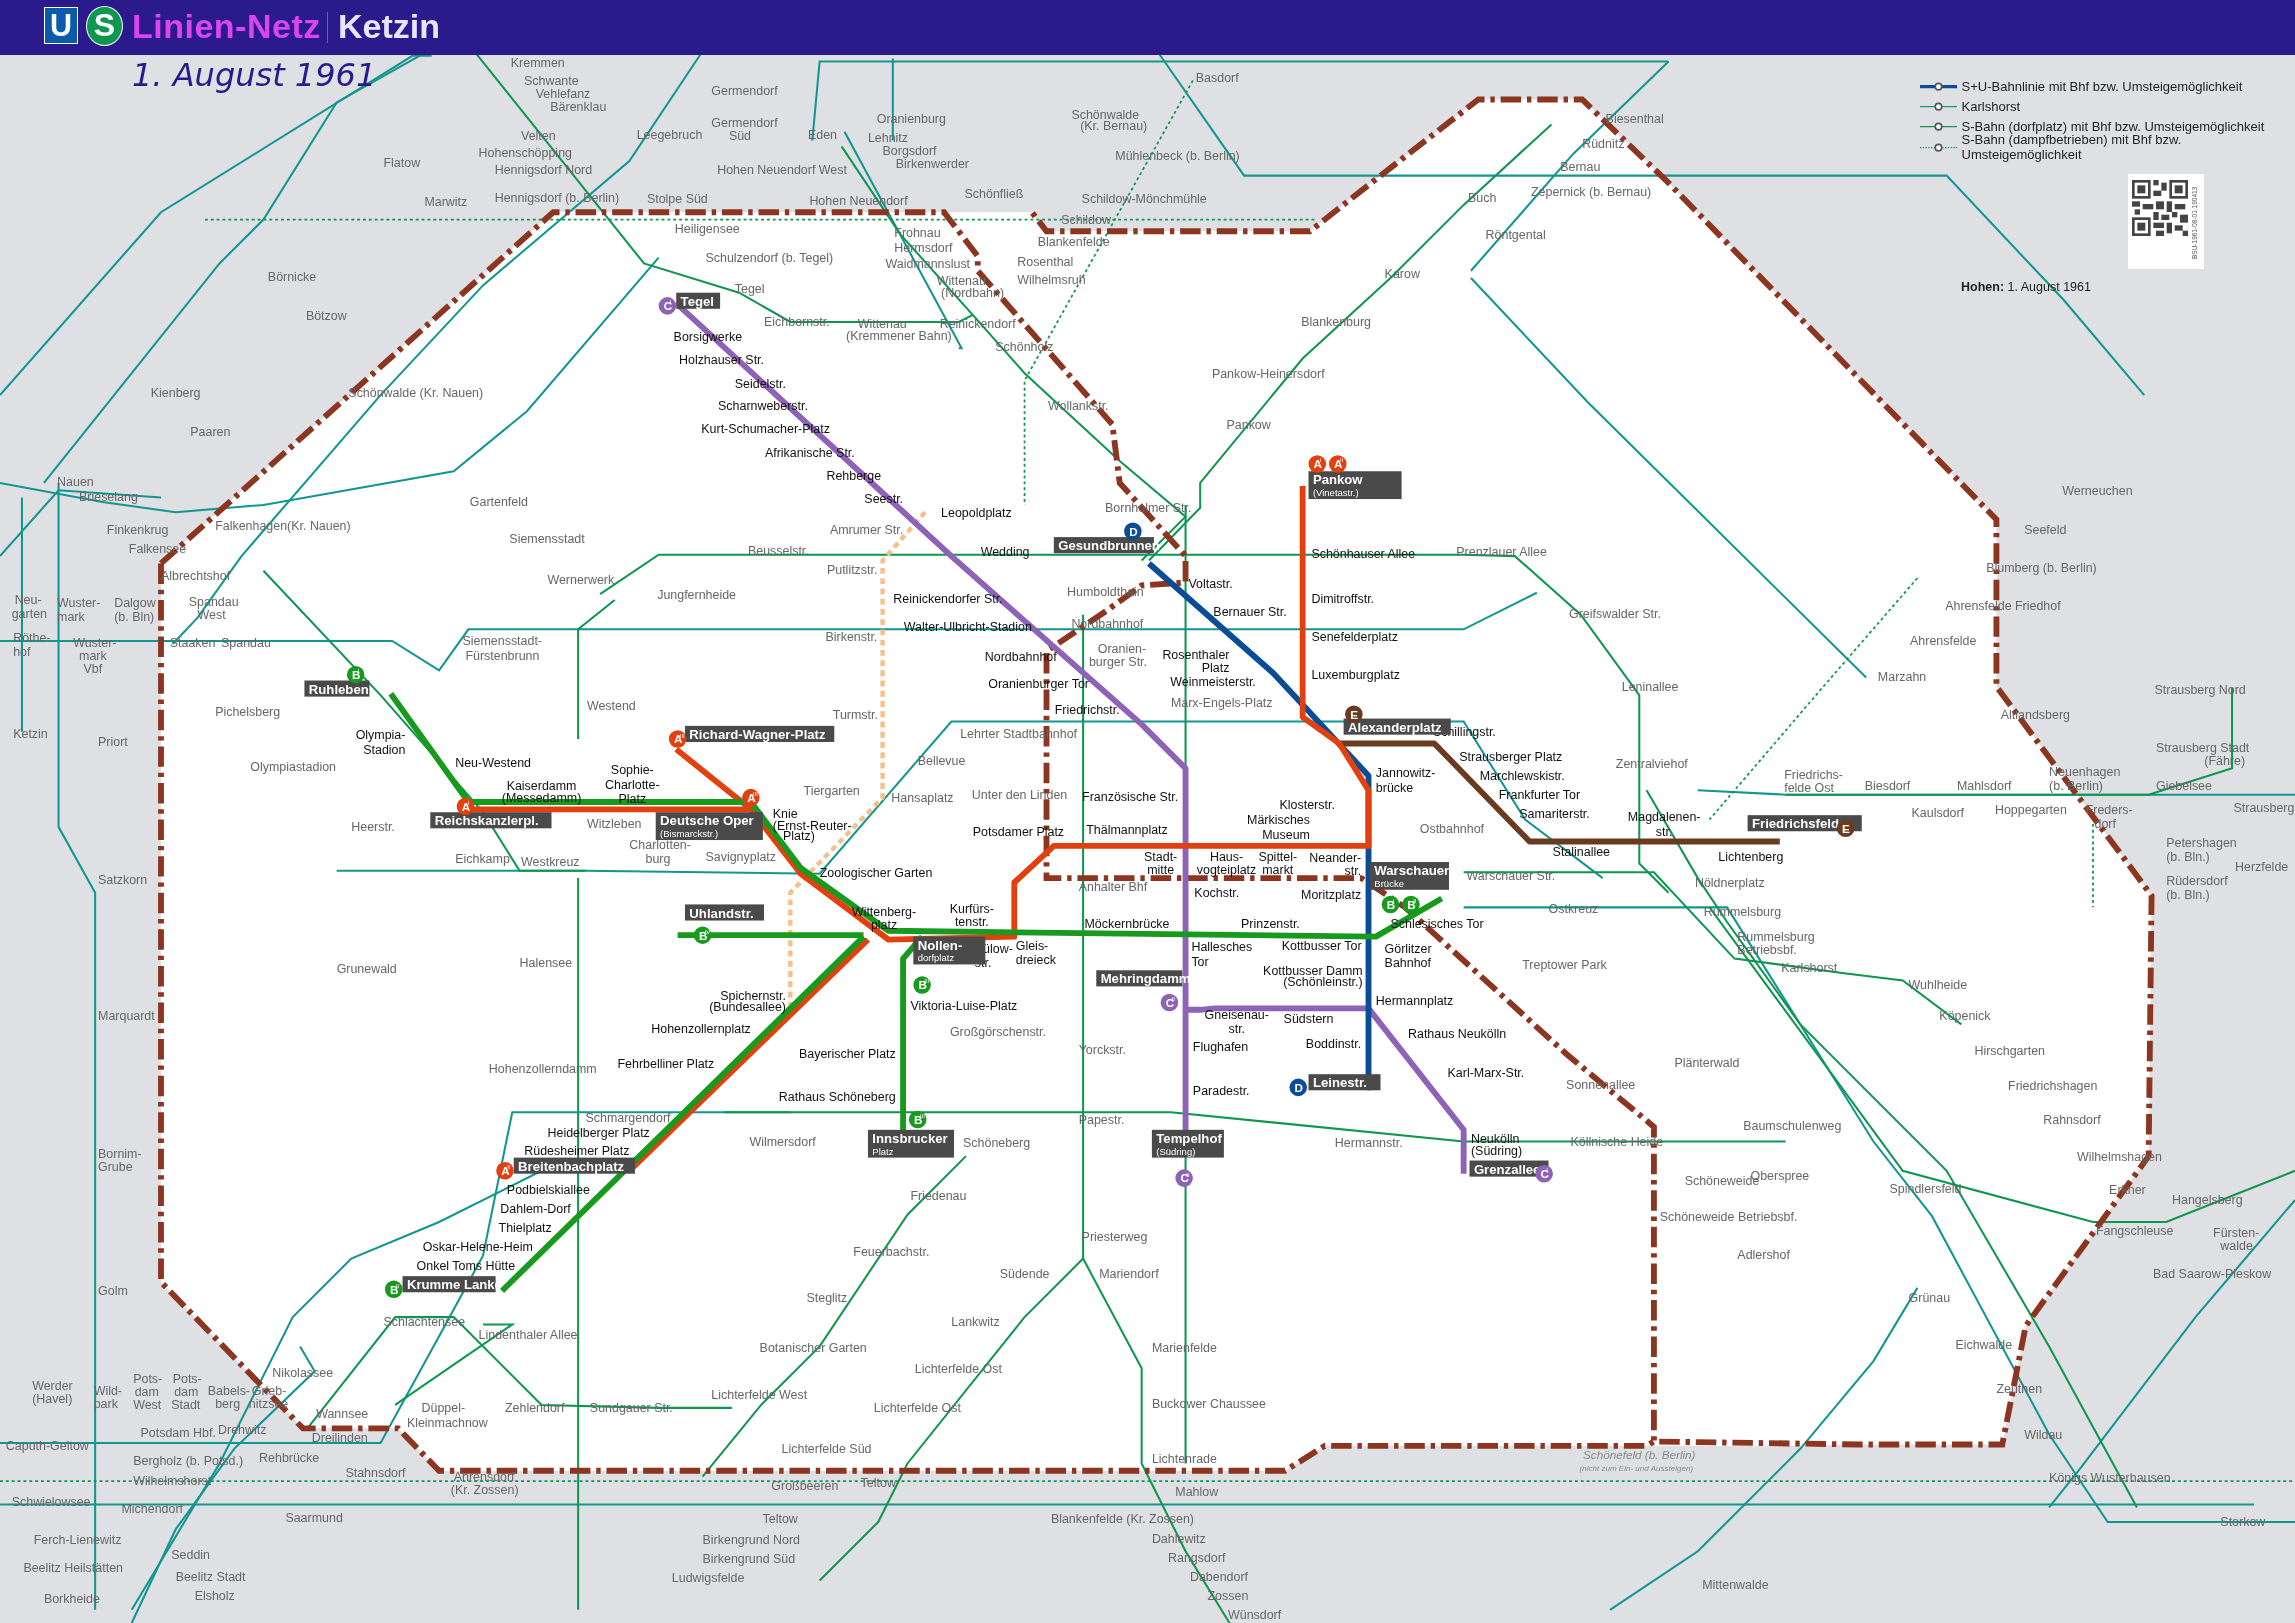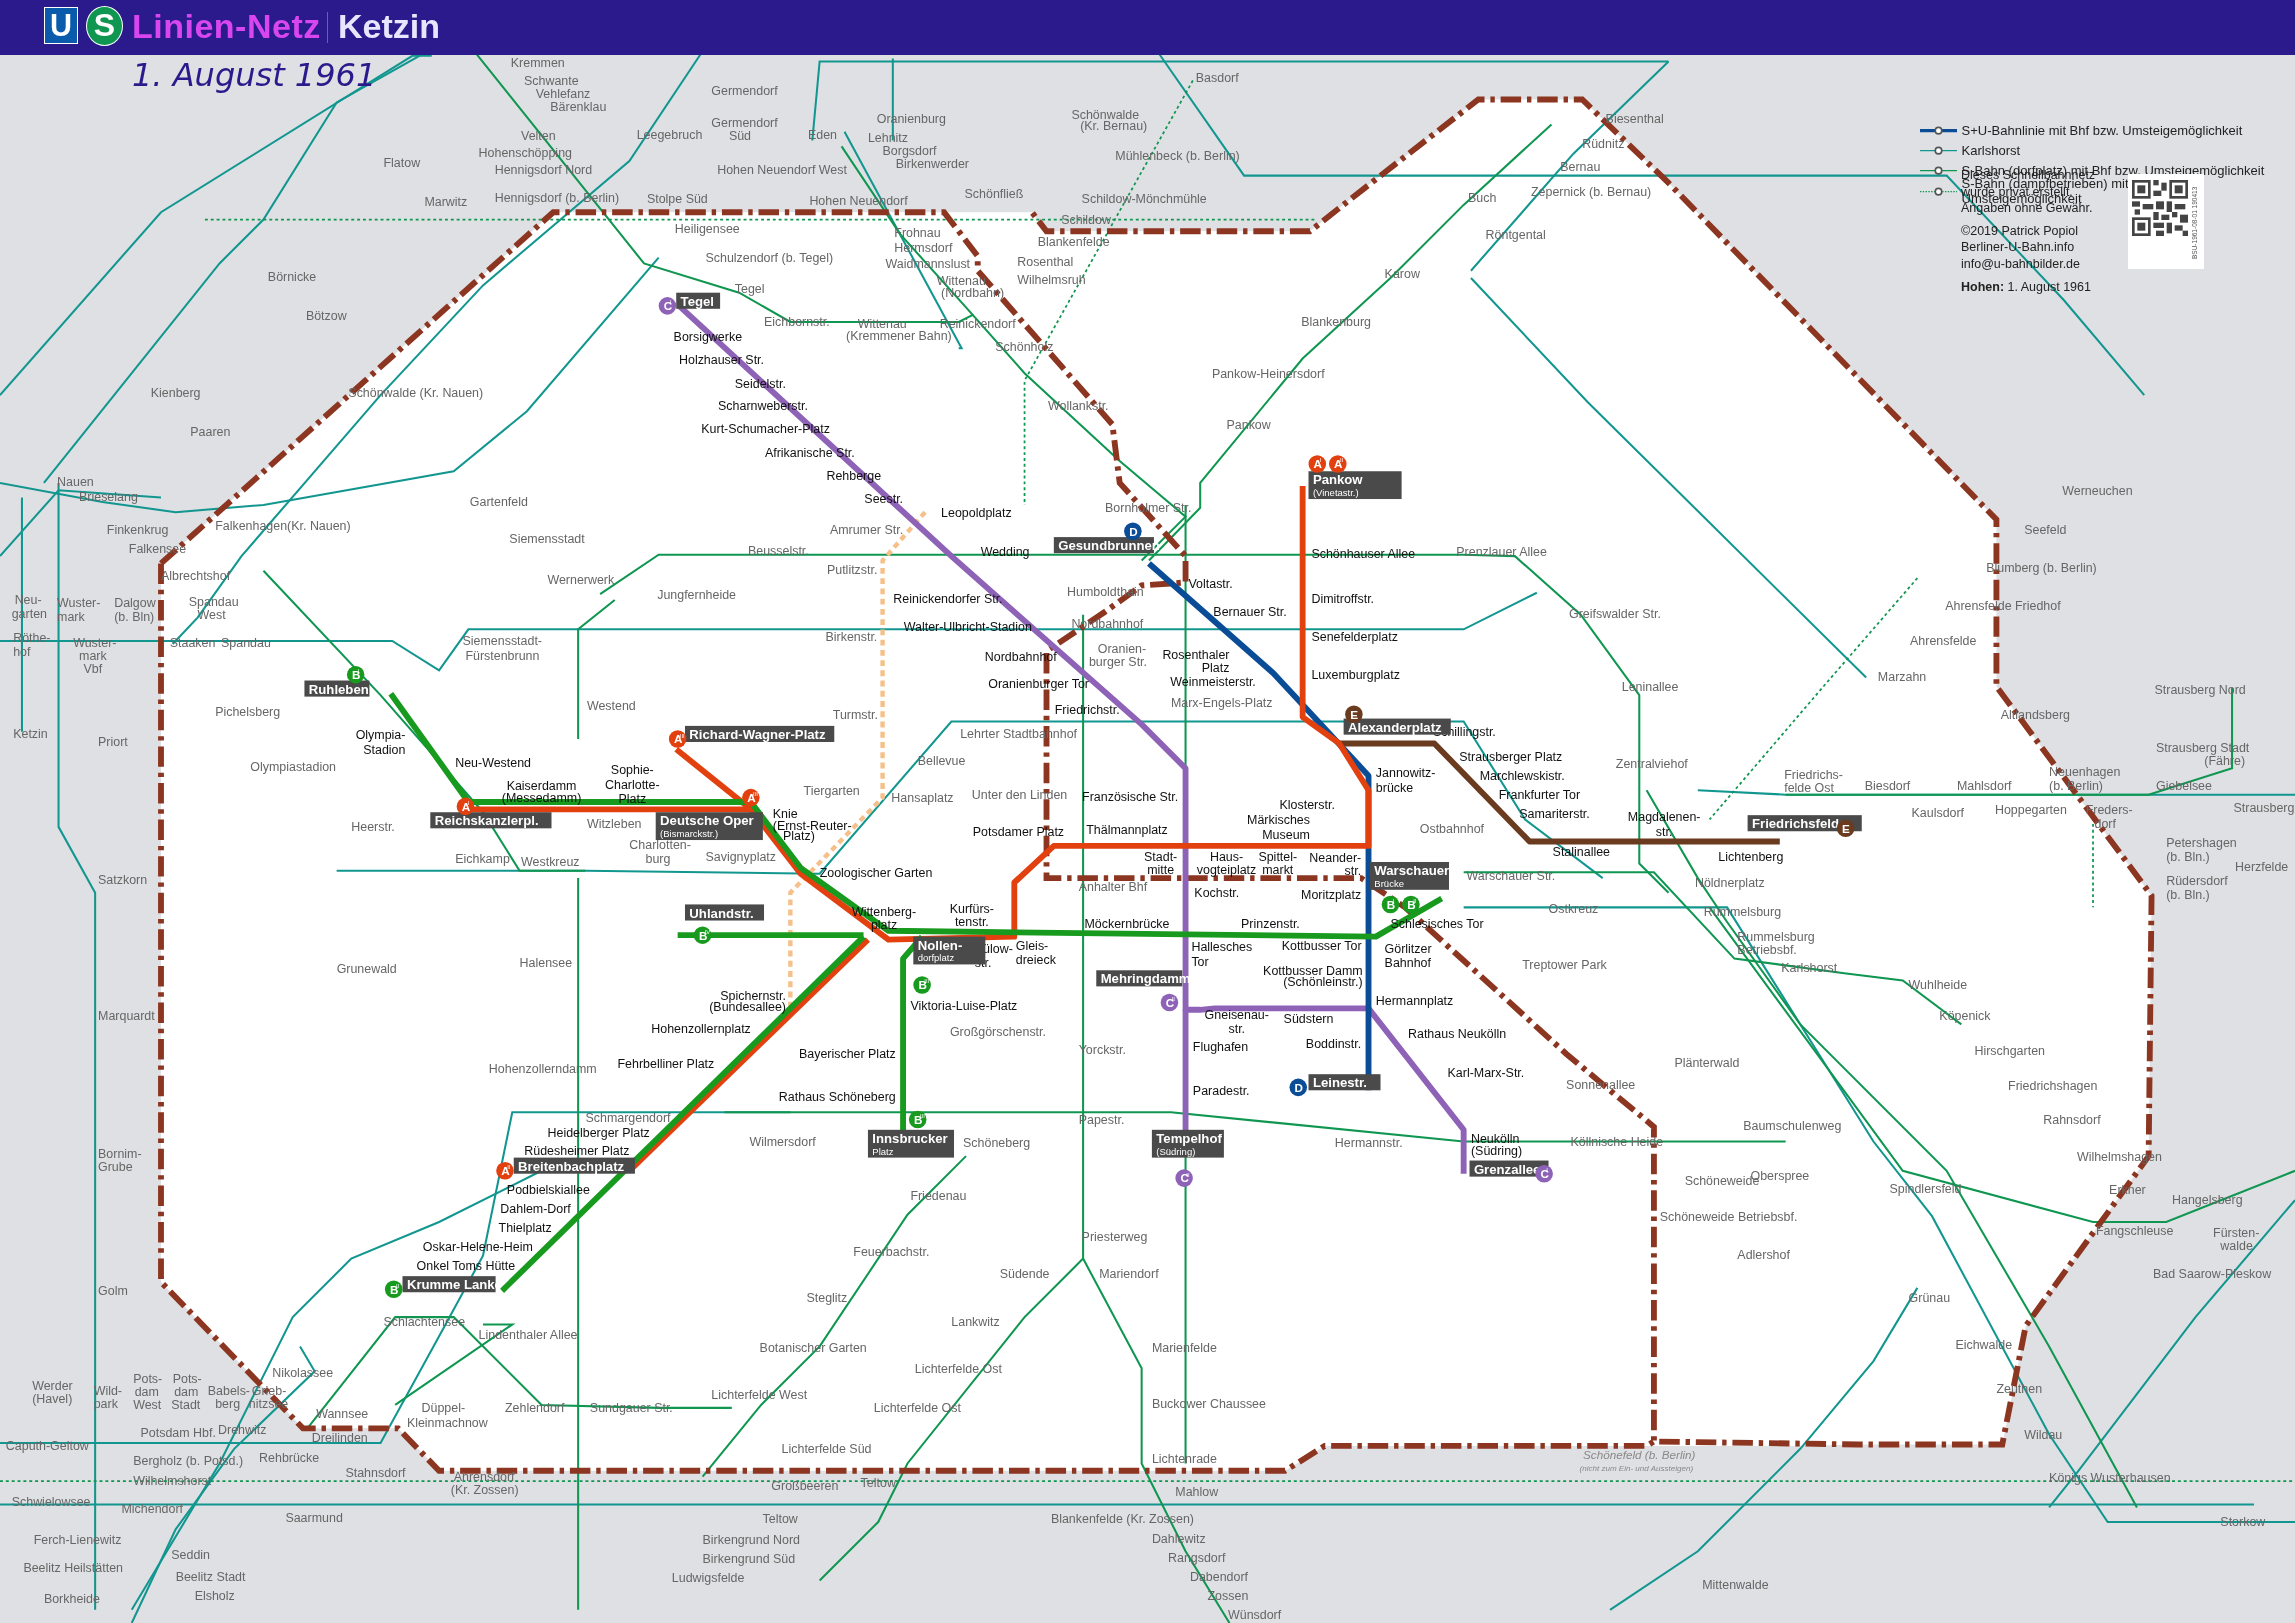--- a/index.html
+++ b/index.html
@@ -6,21 +6,21 @@
   body{width:2295px;height:1623px;overflow:hidden;font-family:"Liberation Sans","DejaVu Sans",sans-serif;}
   #stage{position:absolute;left:0;top:0;width:2295px;height:1623px;}
   #map{position:absolute;left:0;top:0;width:2295px;height:1623px;}
   .header{position:absolute;left:0;top:0;width:2295px;height:55px;background:#2a1a8c;display:flex;align-items:center;}
   .logo-u{position:absolute;left:44px;top:7.4px;width:34px;height:37px;background:#0a5bab;border:1.4px solid #fff;box-sizing:border-box;color:#fff;font-weight:bold;font-size:30.5px;line-height:34px;text-align:center;}
   .logo-s{position:absolute;left:86px;top:5.6px;width:37px;height:40px;border-radius:50%;background:#0f9650;border:1.9px solid #fff;box-sizing:border-box;color:#fff;font-weight:bold;font-size:32px;line-height:36px;text-align:center;}
   .title{position:absolute;left:132px;top:6.5px;color:#d946ef;font-size:34px;font-weight:bold;letter-spacing:0.5px;}
   .title-sep{position:absolute;left:327px;top:12px;width:1.4px;height:30.5px;background:#6a5fb8;}
   .city{position:absolute;left:338px;top:6.5px;color:#e8e6ff;font-size:34px;font-weight:bold;}
   .date{position:absolute;left:132px;top:56px;color:#2a1a8c;font-size:32px;font-style:italic;font-family:"DejaVu Sans","Liberation Sans",sans-serif;}
-  .legend{position:absolute;left:1920px;top:76px;width:370px;font-size:13px;color:#222;margin-top:44px;}
+  .legend{position:absolute;left:1920px;top:76px;width:370px;font-size:13px;color:#222;}
   .legend-row{display:flex;align-items:center;height:20.4px;}
   .legend-row svg{flex:0 0 auto;margin-right:4.6px;}
   .notes{position:absolute;left:1961px;top:167px;font-size:12.5px;line-height:16.7px;color:#222;}
   .notes p{margin:0 0 5.6px 0;}
   .stand{position:absolute;left:1961px;top:280px;font-size:12.5px;color:#222;}
   .stand b{font-weight:bold;}
   .qr{position:absolute;left:2128px;top:174px;width:76px;height:95px;background:#fff;}
   .qr-code{position:absolute;left:3.7px;top:5.6px;width:56px;height:56px;}
   .qr-id{position:absolute;left:63px;top:9.3px;width:11px;height:79px;font-size:6.5px;color:#555;writing-mode:vertical-rl;transform:rotate(180deg);text-align:center;}
 </style>
@@ -629,32 +629,20 @@
     </div>
     <div class="legend-row">
       <svg width="37" height="9.3" viewBox="0 0 80 20">
           <line x1="0" y1="10" x2="80" y2="10" stroke="#0f9650" stroke-width="3" stroke-dasharray="3,3"></line>
           <circle cx="40" cy="10" r="7" fill="#fff" stroke="#555" stroke-width="3.5"></circle>
         </svg>
       <span>S-Bahn (dampfbetrieben) mit Bhf bzw. Umsteigemöglichkeit</span>
     </div>
   </div>
 
-  <div class="notes">
-    <p>
-      <span>Dieses Schnellbahnnetz</span><br>
-      <span>wurde privat erstellt.</span><br>
-      <span>Angaben ohne Gewähr.</span>
-    </p>
-    <p>
-      <span>©2019 Patrick Popiol</span><br>
-      <span>Berliner-U-Bahn.info</span><br>
-      <span>info@u-bahnbilder.de</span>
-    </p>
-  </div>
   <div class="stand">
     <b>Hohen:</b>
     <span>1. August 1961</span>
   </div>
   <div class="qr">
     <svg class="qr-code" viewBox="0 0 21 21">
       <rect x="0" y="0" width="7" height="7" fill="#444"></rect>
         <rect x="1" y="1" width="5" height="5" fill="#fff"></rect>
         <rect x="2" y="2" width="3" height="3" fill="#444"></rect>
       <rect x="14" y="0" width="7" height="7" fill="#444"></rect>

